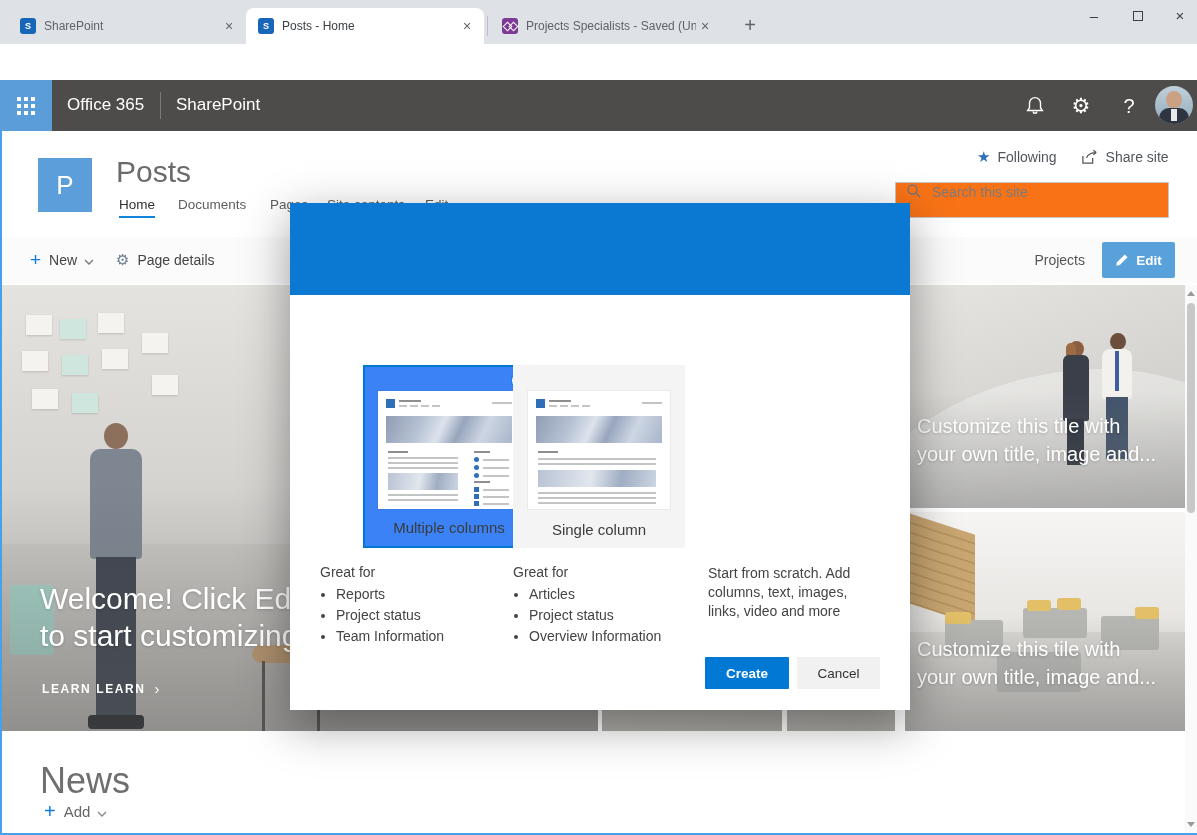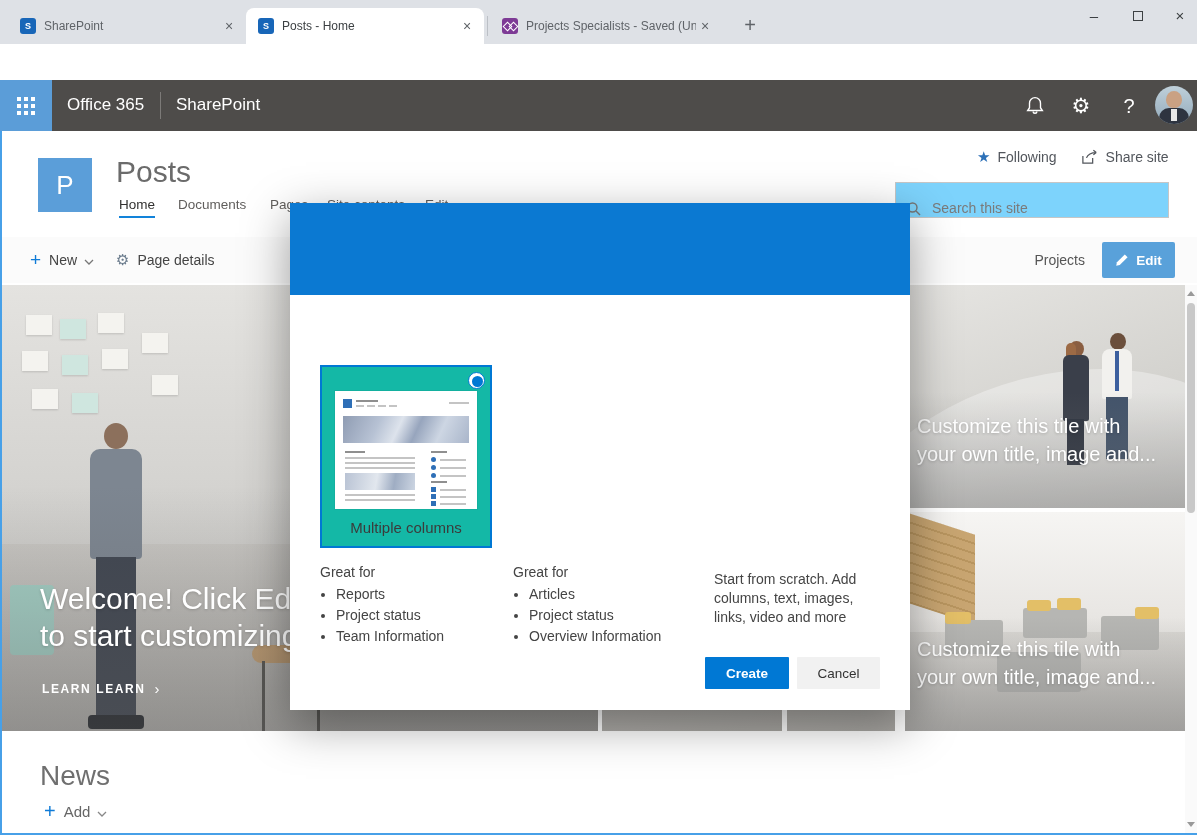--- a/index.html
+++ b/index.html
@@ -56,21 +56,21 @@
   
   .sitehead{position:absolute;left:2px;top:131px;width:1195px;height:106px;background:#fff;}
   .sitelogo{position:absolute;left:36px;top:27px;width:54px;height:54px;background:#5b9ed9;color:#fff;display:flex;align-items:center;justify-content:center;font-size:26px;}
   .sitetitle{position:absolute;left:114px;top:24px;font-size:30px;font-weight:300;color:#6b6b6b;}
   .sitenav{position:absolute;left:115px;top:66px;height:22px;}
   .navitem{position:absolute;top:0;font-size:13.5px;color:#605e5c;white-space:nowrap;}
   .navitem.active{color:#323130;}
   .navitem.active::after{content:"";position:absolute;left:0;right:0;bottom:-6px;height:2px;background:#1283da;}
   .follow-row{position:absolute;left:975px;top:17px;display:flex;align-items:center;color:#52565c;font-size:14px;}
   .star-filled{font-family:"DejaVu Sans",sans-serif;color:#2e71b8;font-size:15px;margin-right:7px;}
-  .searchbox{position:absolute;left:893px;top:51px;width:274px;height:36px;border:1px solid #c6c6c6;background:#7dd3fc;display:flex;align-items:flex-end;padding:0 10px;}
+  .searchbox{position:absolute;left:893px;top:51px;width:274px;height:36px;border:1px solid #c6c6c6;background:#f97316;display:flex;align-items:flex-start;padding:0 10px;}
   .searchbox input{border:none;outline:none;flex:1;font-size:14px;color:#444;background:transparent;margin-left:8px;}
   .searchbox input::placeholder{color:#7a7a7a;}
 
   
   .cmdbar{position:absolute;left:2px;top:237px;width:1195px;height:46px;background:#fbfbfb;}
   .cmd-item{position:absolute;top:0;height:46px;display:flex;align-items:center;color:#444;font-size:14px;}
   .plus-blue{color:#0f7bd7;font-size:19px;font-weight:300;margin-right:8px;}
   .gear-small{font-family:"DejaVu Sans",sans-serif;font-size:15px;color:#6a7b8c;margin-right:8px;}
   .chev{margin-left:7px;display:inline-block;}
   .status-pub{position:absolute;right:112px;top:0;height:46px;display:flex;align-items:center;font-size:14px;color:#555;}
@@ -124,52 +124,52 @@
   .tile-cap{position:absolute;left:12px;color:#fff;font-size:20px;font-weight:300;white-space:nowrap;text-shadow:0 1px 3px rgba(0,0,0,.2);}
 
   
   .scrollbar{position:absolute;left:1185px;top:285px;width:12px;height:548px;background:#fafafa;}
   .sb-arrow{position:absolute;left:2px;width:0;height:0;border-left:4px solid transparent;border-right:4px solid transparent;}
   .sb-arrow.up{top:6px;border-bottom:5px solid #999;}
   .sb-arrow.down{bottom:6px;border-top:5px solid #999;}
   .sb-thumb{position:absolute;left:2px;top:18px;width:8px;height:210px;border-radius:4px;background:#c8c8c8;}
 
   
-  .news-title{position:absolute;left:40px;top:760px;font-size:28px;font-weight:300;color:#6f6f6f;}
+  .news-title{position:absolute;left:40px;top:760px;font-size:36px;font-weight:300;color:#6f6f6f;}
   .news-add{position:absolute;left:44px;top:800px;display:flex;align-items:center;font-size:15px;color:#666;}
   .news-add .plus-blue{font-size:20px;}
   .mobilebtn{position:absolute;left:993px;top:802px;width:167px;height:31px;background:#58a0d9;color:#fff;font-size:13.5px;font-weight:bold;display:flex;align-items:center;justify-content:center;cursor:pointer;}
   .edge-left{position:absolute;left:0;top:131px;width:2px;height:704px;background:#47a0e8;}
   .edge-bottom{position:absolute;left:0;top:833px;width:1197px;height:2px;background:#47a0e8;}
 
   
   .modal{position:absolute;left:290px;top:203px;width:620px;height:507px;background:#fff;box-shadow:0 14px 45px rgba(0,0,0,.38);}
   .modal-head{position:absolute;left:0;top:0;width:100%;height:92px;background:#0b79d2;}
   .modal-title{position:absolute;left:28px;top:28px;color:#fdfdfd;font-size:28px;font-weight:300;}
   .modal-sub{position:absolute;left:29px;top:118px;font-size:14.5px;color:#595959;}
   .card{position:absolute;top:162px;width:172px;height:183px;background:#f4f4f4;cursor:pointer;}
-  .card.selected{background:#14b8a6;border:2px solid #0078d4;}
+  .card.selected{background:#3b82f6;border:2px solid #0078d4;margin-left:43px;}
   .radio{position:absolute;right:5px;top:5px;width:17px;height:17px;border-radius:50%;border:1px solid #0078d4;background:#fff;}
   .radio::after{content:"";position:absolute;left:3px;top:3px;width:11px;height:11px;border-radius:50%;background:#0078d4;}
   .thumb{position:absolute;left:15px;top:26px;width:142px;height:118px;background:#fff;box-shadow:0 0 0 1px rgba(0,0,0,.04);}
   .card.selected .thumb{left:13px;top:24px;}
   .card-label{position:absolute;left:0;right:0;bottom:10px;text-align:center;font-size:15px;color:#3b3b3b;}
   
   .m-logo{position:absolute;left:8px;top:8px;width:9px;height:9px;background:#2e6fb7;}
   .m-line{position:absolute;height:2px;background:#c4c4c4;}
   .m-line.dark{background:#8f8f8f;}
   .m-hero{position:absolute;left:8px;top:25px;right:8px;height:27px;background:linear-gradient(115deg,#8f9cb3 0%,#b7c2d4 28%,#dde3ec 44%,#97a5bd 58%,#cdd6e3 76%,#a9b5ca 100%);}
   .m-img{position:absolute;height:17px;background:linear-gradient(100deg,#b9c3d4 0%,#e2e7ee 45%,#9fadc3 70%,#ccd5e2 100%);}
   .m-dot{position:absolute;width:5px;height:5px;border-radius:50%;background:#2e6fb7;}
   .m-sq{position:absolute;width:5px;height:5px;background:#2e6fb7;}
   .desc{position:absolute;top:360px;width:182px;font-size:14px;color:#444;}
   .desc .dh{margin:0 0 4px 0;}
   .desc ul{margin:0;padding:0 0 0 16px;}
   .desc li{margin:0 0 5px 0;}
-  .desc p{margin:7px;line-height:19px;}
+  .desc p{margin:1px;line-height:19px;}
   .btn{position:absolute;top:454px;height:32px;font-size:13.5px;display:flex;align-items:center;justify-content:center;cursor:pointer;border-radius:1px;}
   .btn.create{left:415px;width:84px;background:#0078d4;color:#fff;font-weight:bold;}
   .btn.cancel{left:507px;width:83px;background:#f1f1f1;color:#333;}
 </style>
 </head>
 <body>
 
 <div class="stage">
 
   <div class="tabstrip">
@@ -432,20 +432,40 @@
         <span class="m-sq" style="left:96px;top:96px;"></span>
           <span class="m-line" style="left:105px;top:98px;width:26px;"></span>
         <span class="m-sq" style="left:96px;top:103px;"></span>
           <span class="m-line" style="left:105px;top:105px;width:26px;"></span>
         <span class="m-sq" style="left:96px;top:110px;"></span>
           <span class="m-line" style="left:105px;top:112px;width:26px;"></span>
       </div>
       <div class="card-label">Multiple columns</div>
     </div>
 
+    <div class="card" style="left:223px;">
+      <div class="thumb">
+        <span class="m-logo"></span>
+        <span class="m-line dark" style="left:21px;top:9px;width:22px;"></span>
+        <span class="m-line" style="left:21px;top:14px;width:8px;"></span>
+          <span class="m-line" style="left:32px;top:14px;width:8px;"></span>
+          <span class="m-line" style="left:43px;top:14px;width:8px;"></span>
+          <span class="m-line" style="left:54px;top:14px;width:8px;"></span>
+        <span class="m-line" style="right:8px;top:11px;width:20px;"></span>
+        <span class="m-hero"></span>
+        <span class="m-line dark" style="left:10px;top:60px;width:20px;"></span>
+        <span class="m-line" style="left:10px;top:67px;width:118px;"></span>
+        <span class="m-line" style="left:10px;top:72px;width:118px;"></span>
+        <span class="m-img" style="left:10px;top:79px;width:118px;"></span>
+        <span class="m-line" style="left:10px;top:101px;width:118px;"></span>
+        <span class="m-line" style="left:10px;top:106px;width:118px;"></span>
+        <span class="m-line" style="left:10px;top:111px;width:118px;"></span>
+      </div>
+      <div class="card-label">Single column</div>
+    </div>
 
 
     <div class="desc" style="left:30px;">
       <p class="dh">Great for</p>
       <ul>
         <li>Reports</li>
         <li>Project status</li>
         <li>Team Information</li>
       </ul>
     </div>

